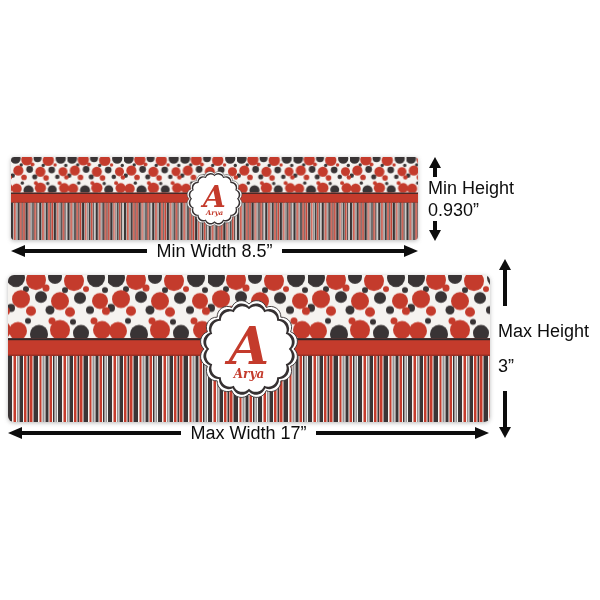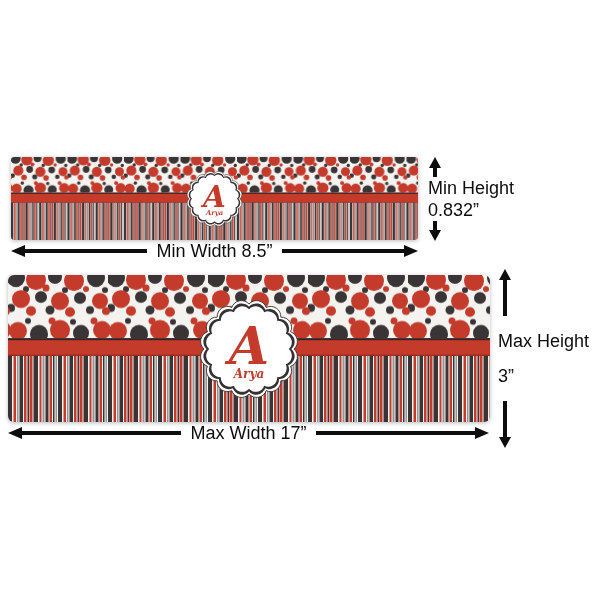--- a/index.html
+++ b/index.html
@@ -46,21 +46,21 @@
 
   
   .v-label {
     position: absolute;
     display: flex;
     flex-direction: column;
     justify-content: space-between;
     align-items: flex-start;
   }
   #min-height-dim { left: 428px; top: 157px; height: 84px; }
-  #max-height-dim { left: 498px; top: 269px; height: 142px; gap: 15px; }
+  #max-height-dim { left: 498px; top: 259px; height: 142px; gap: 15px; }
   .v-arrow { display: flex; flex-direction: column; align-items: center; margin-left: 1px; }
   .tri-up   { width: 0; height: 0; border-left: 6px solid transparent; border-right: 6px solid transparent; border-bottom: 11px solid #0d0d0d; }
   .tri-down { width: 0; height: 0; border-left: 6px solid transparent; border-right: 6px solid transparent; border-top: 11px solid #0d0d0d; }
   .shaft { width: 4px; background: #0d0d0d; }
   .shaft.short { height: 9px; }
   .shaft.long  { height: 36px; }
   .v-text {
     font-size: 18px;
     line-height: 20px;
     color: #0d0d0d;
@@ -155,21 +155,21 @@
     <span class="h-line"></span>
     <span class="head right"></span>
   </div>
 
   <div class="v-label" id="min-height-dim">
     <span class="v-arrow">
       <span class="tri-up"></span>
         <span class="shaft short"></span>
     </span>
     <span class="v-text">Min Height</span>
-    <span class="v-text">0.832”</span>
+    <span class="v-text">0.930”</span>
     <span class="v-arrow">
       <span class="shaft short"></span>
         <span class="tri-down"></span>
     </span>
   </div>
 
   <div class="banner" id="banner-max">
       <svg width="482" height="147" viewBox="0 0 482 147">
         <defs>
           <clipPath id="clip-banner-max">

